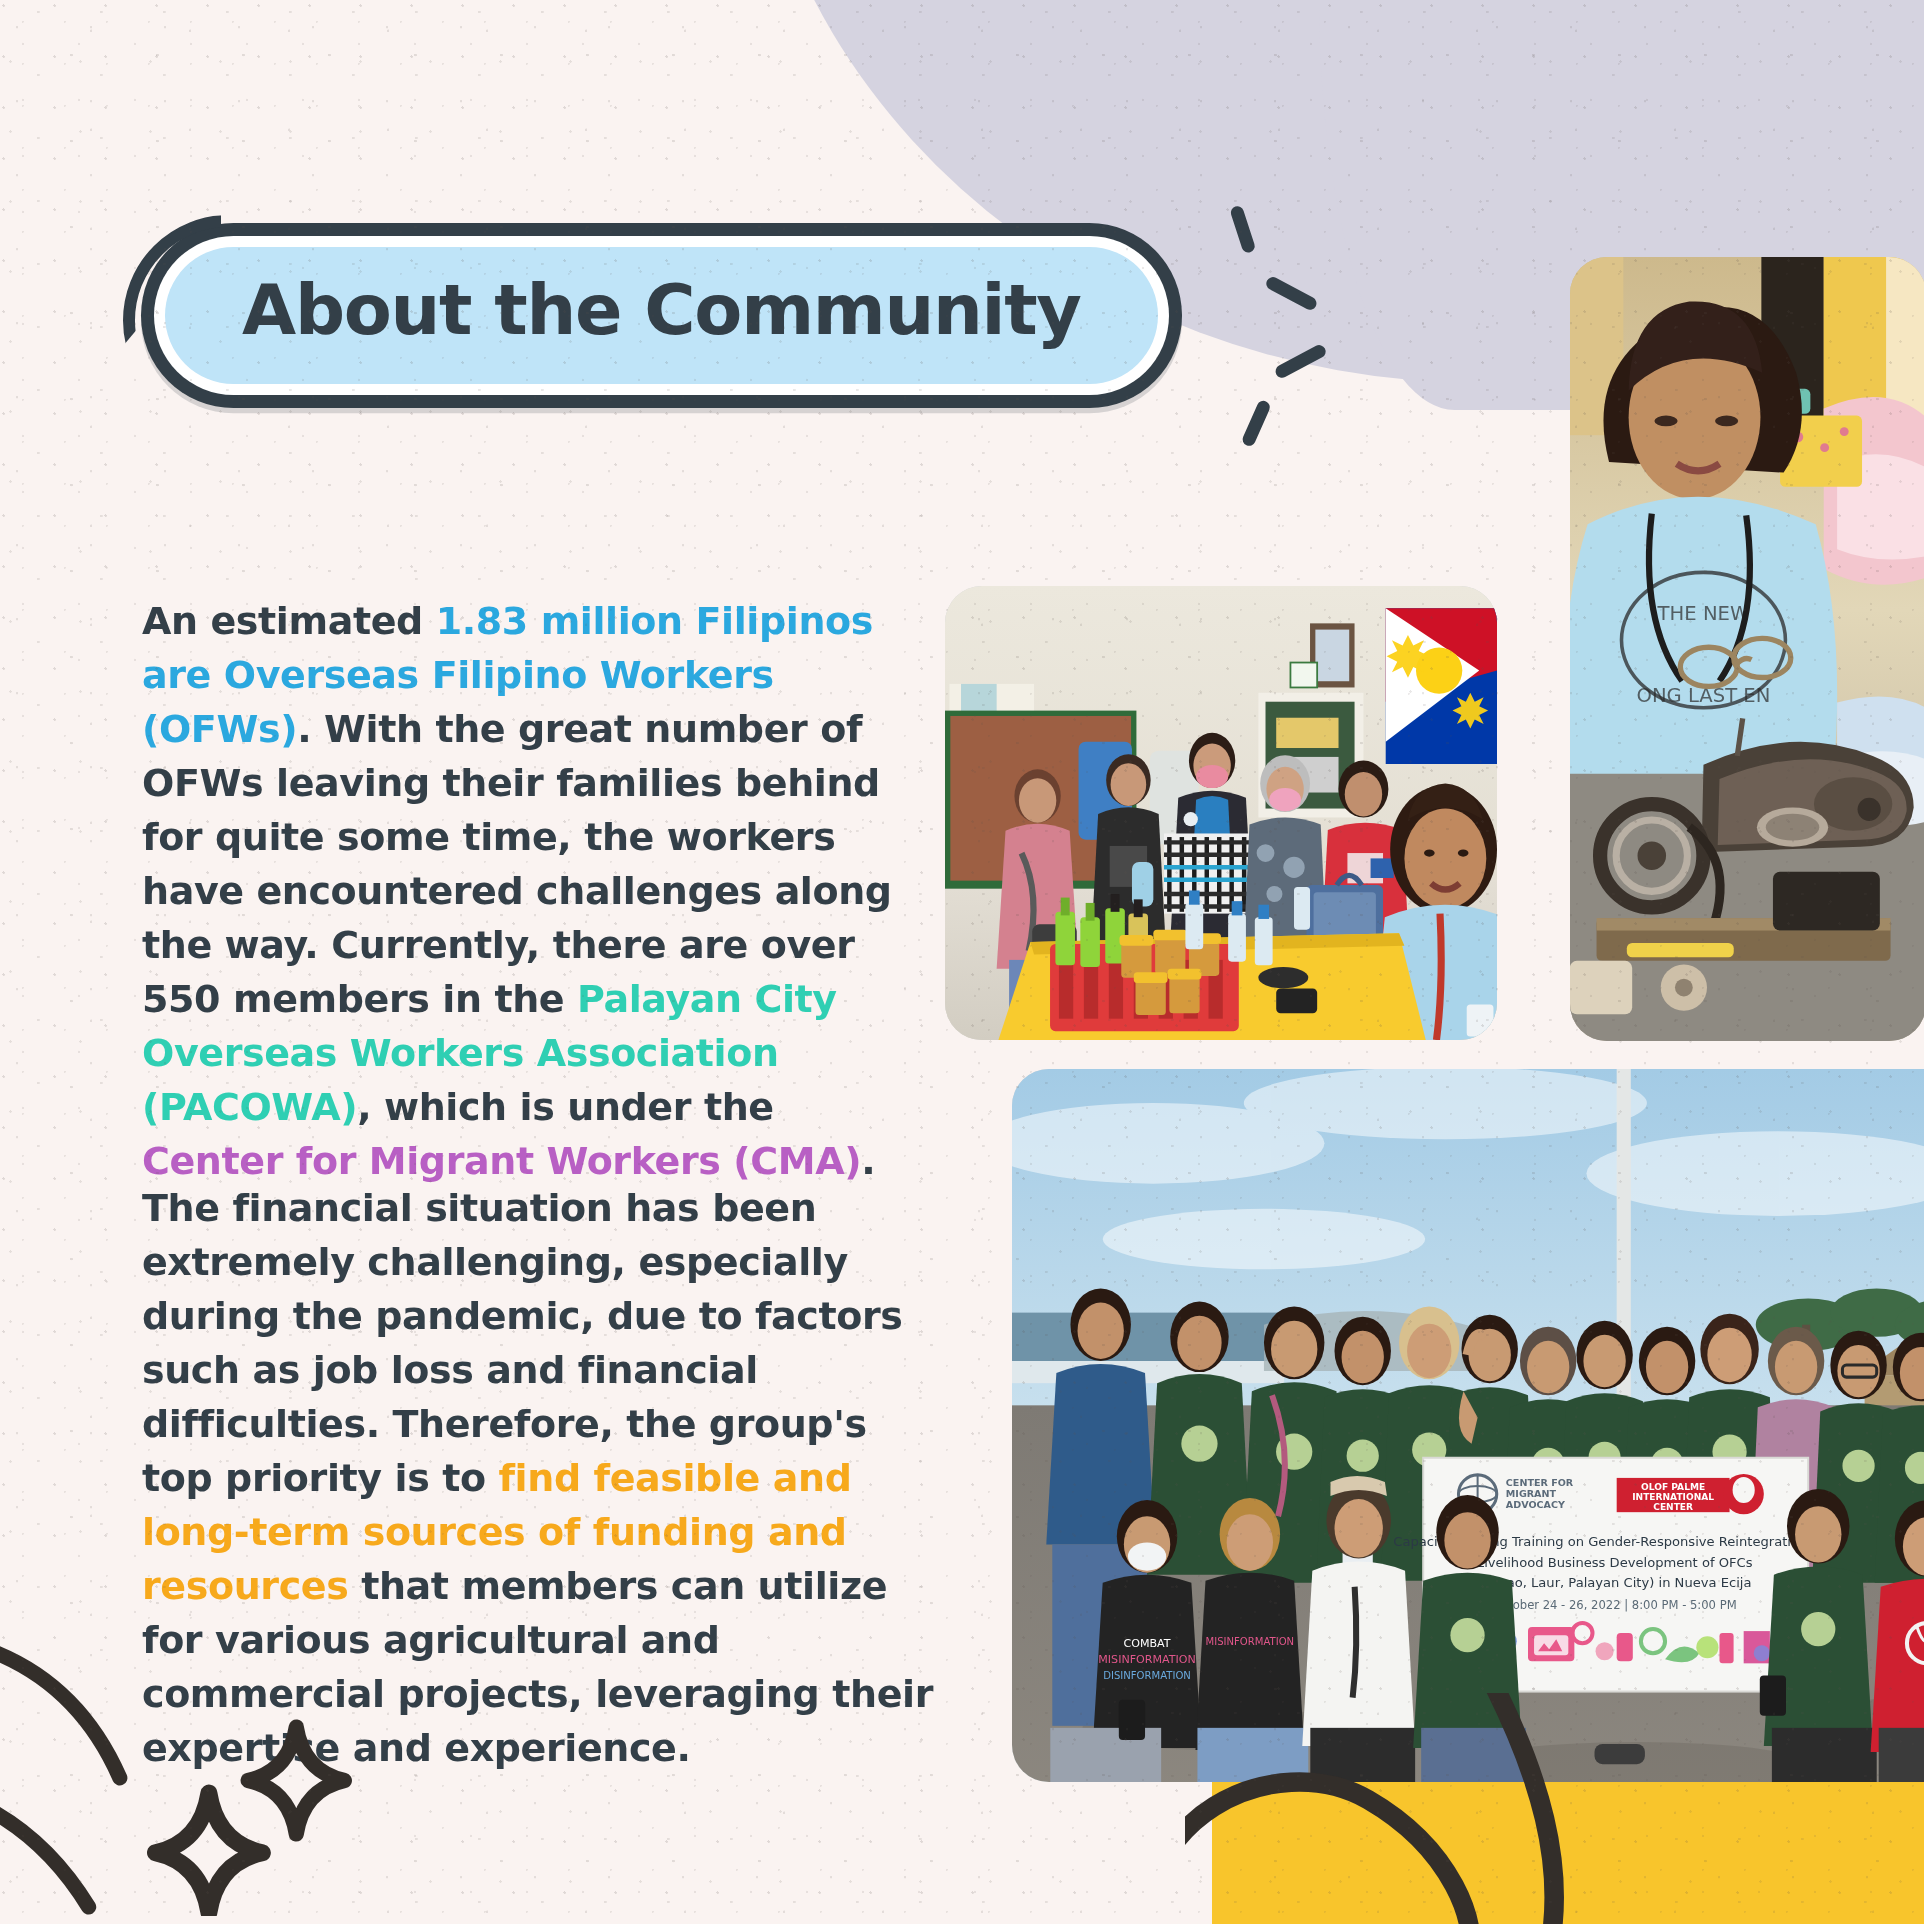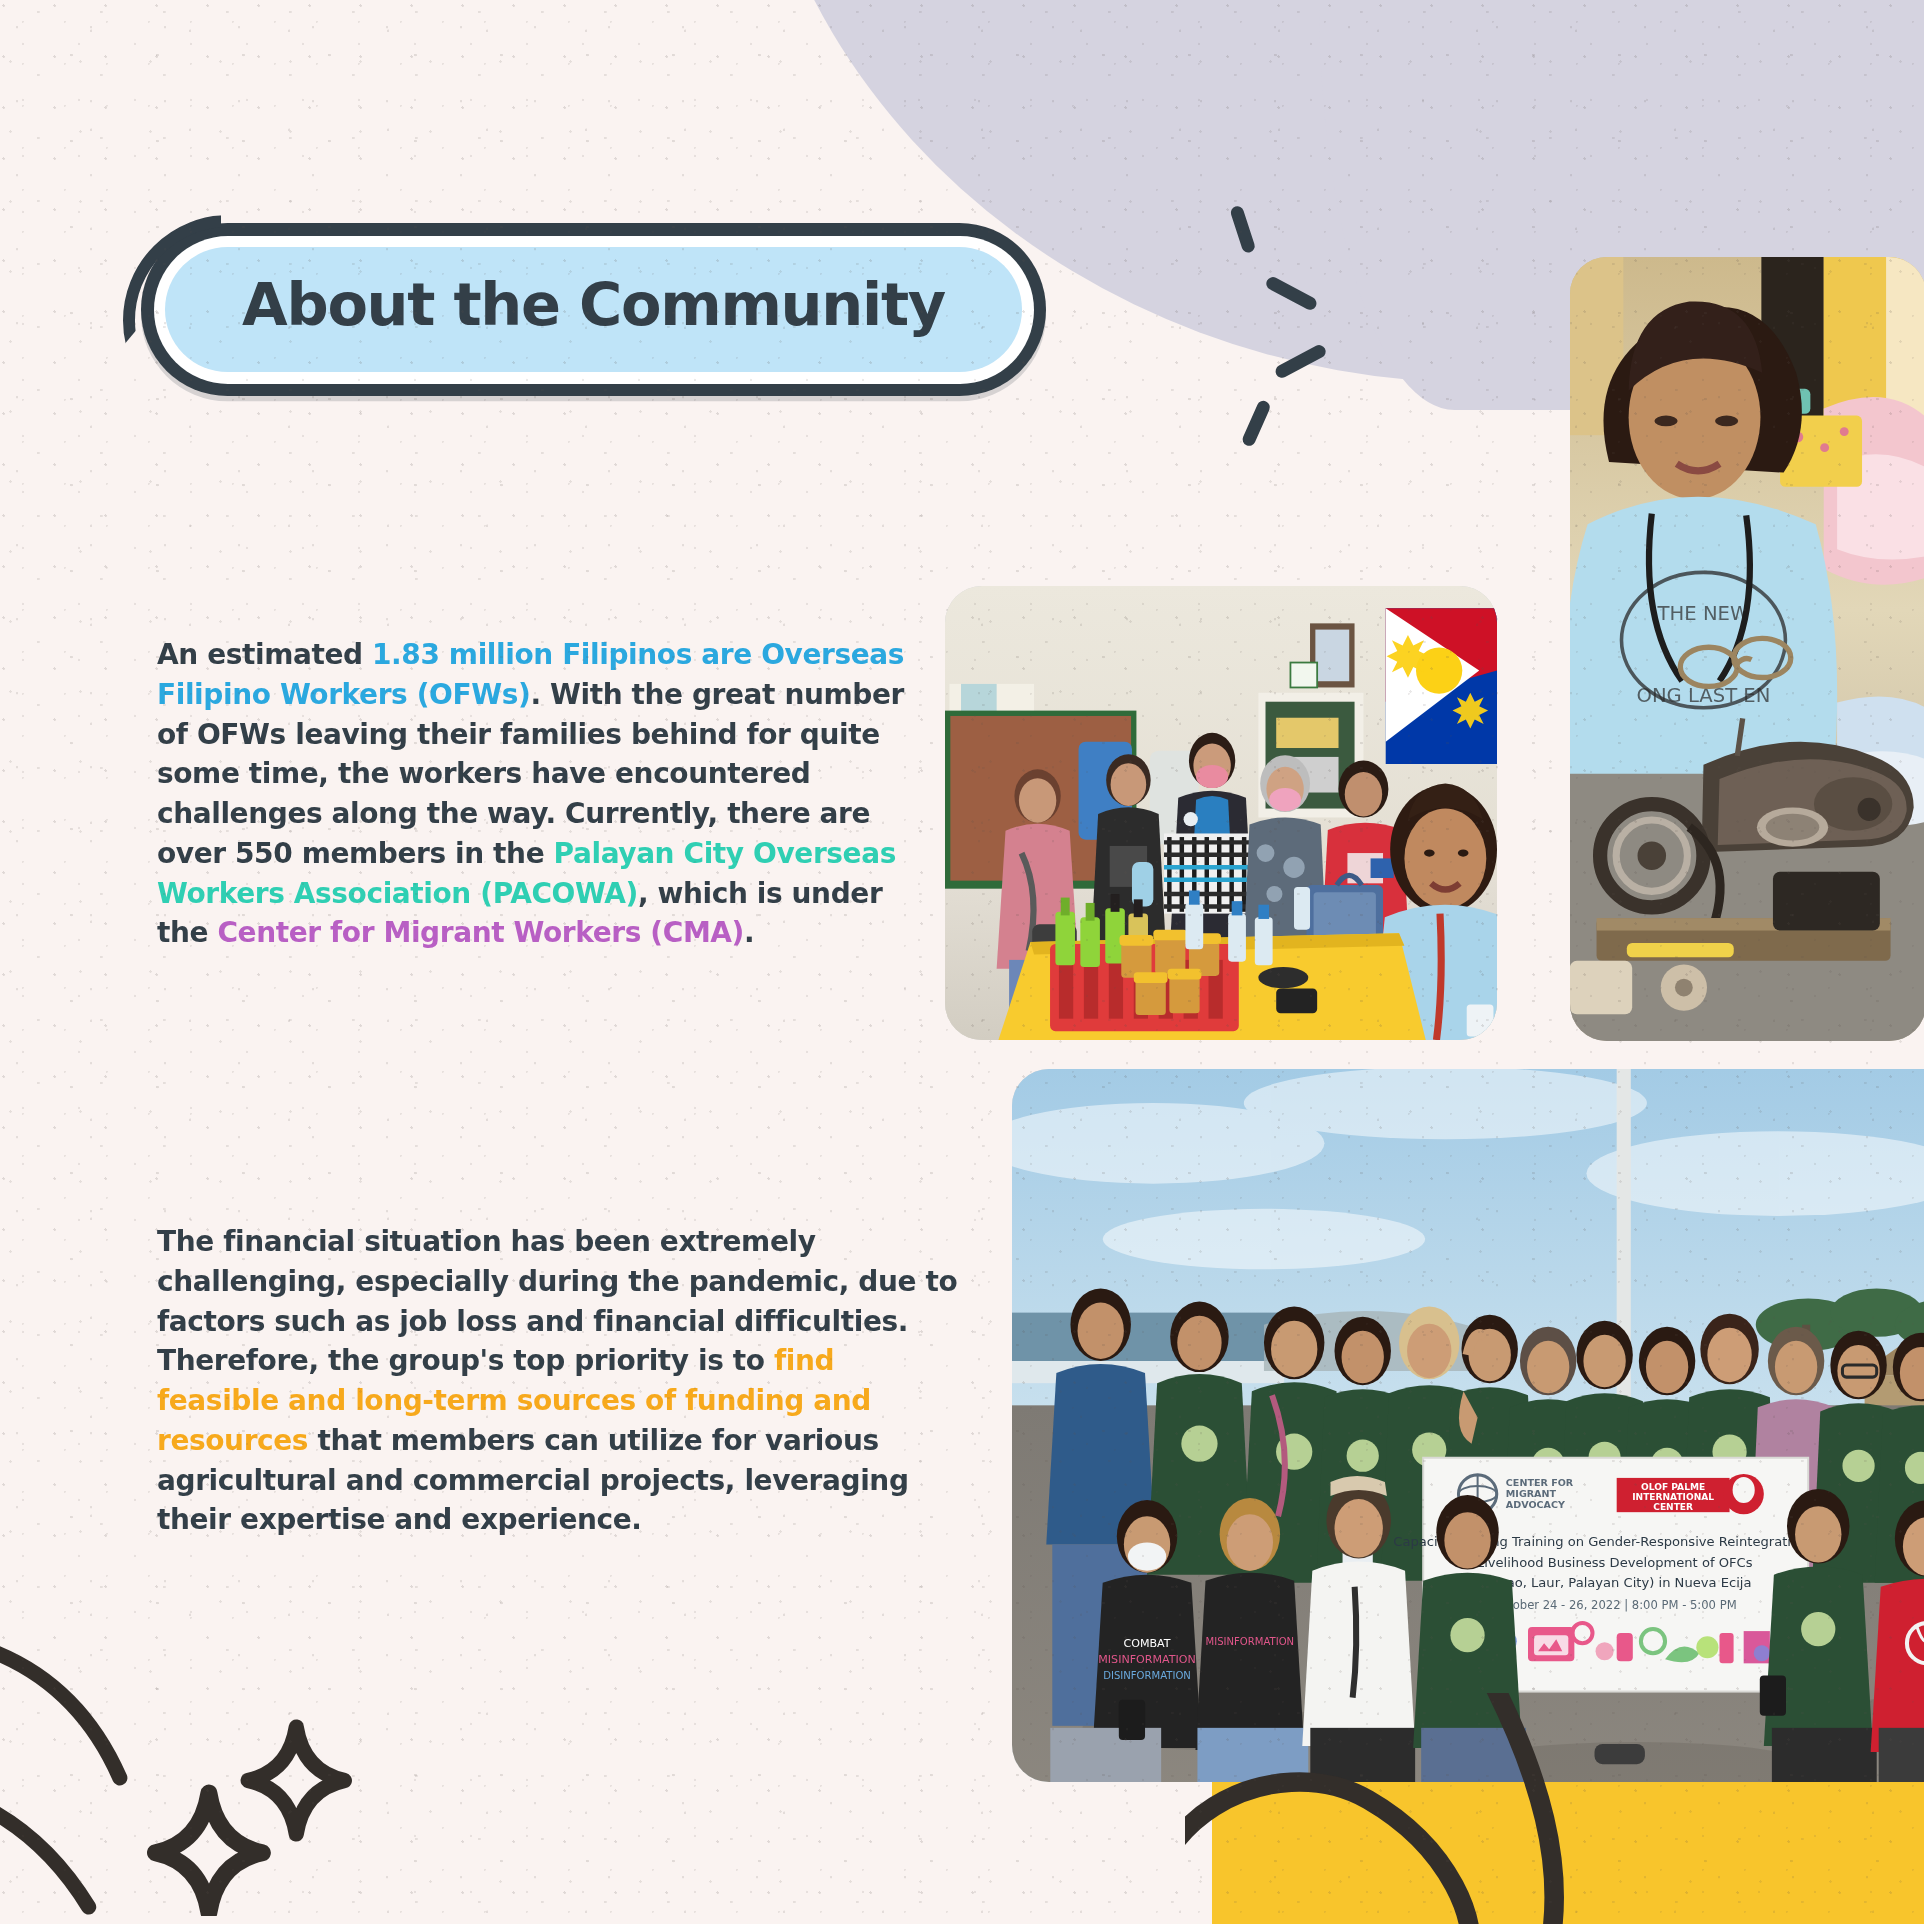--- a/index.html
+++ b/index.html
@@ -64,21 +64,21 @@
   .badge-core{
     background:#bfe4f8;
     border-radius:98px;
     padding:27px 77px 36px 77px;
     display:flex;align-items:center;justify-content:center;
   }
   .badge-core h1{
     margin:0;
     font-family:"DejaVu Sans", sans-serif;
     font-weight:700;
-    font-size:59px;
+    font-size:70px;
     letter-spacing:-1.3px;
     color:#333f48;
     line-height:1.05;
     white-space:nowrap;
   }
 
   
   .arc-left{
     position:absolute;z-index:21;left:114px;top:210px;width:107px;height:178px;
     overflow:hidden;pointer-events:none;
@@ -94,28 +94,27 @@
     position:absolute;z-index:21;background:#333f48;border-radius:9px;
     height:12.5px;
   }
   .dash.d1{left:1219px;top:223px;width:48px;transform:rotate(72deg);}
   .dash.d2{left:1264px;top:287px;width:55px;transform:rotate(28deg);}
   .dash.d3{left:1273px;top:355px;width:55px;transform:rotate(-28deg);}
   .dash.d4{left:1232px;top:417px;width:48px;transform:rotate(-66deg);}
 
   
   .copy{
-    position:absolute;z-index:25;left:157px;width:784px;
+    position:absolute;z-index:25;left:142px;width:784px;
     font-family:"DejaVu Sans", sans-serif;
     font-weight:600;
-    font-size:28px;
+    font-size:38px;
     line-height:1.42;
     color:#333f48;
     letter-spacing:-0.4px;
-    margin-top:40px;
   }
   .copy.p1{top:595px;}
   .copy.p2{top:1182px;width:802px;}
   .hl-blue{color:#2ba8df;}
   .hl-teal{color:#2fcfb3;}
   .hl-purple{color:#b85fc4;}
   .hl-orange{color:#f7a91c;}
 
   
   .photo{

